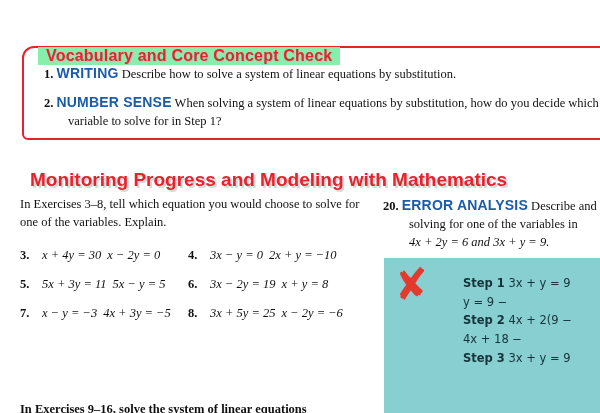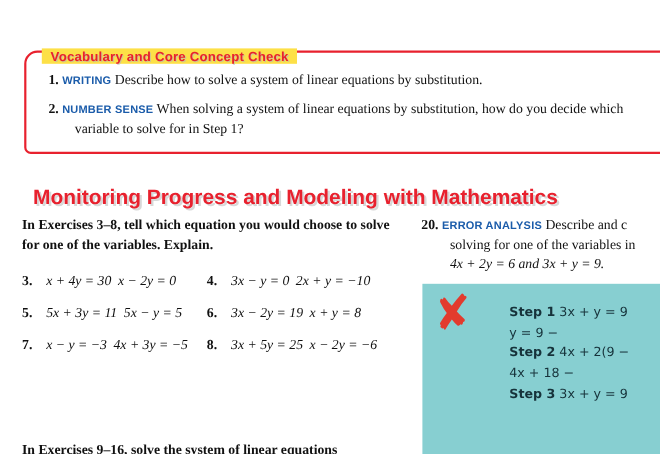--- a/index.html
+++ b/index.html
@@ -24,47 +24,47 @@
   }
 
   
   .vocab-box{
     position:absolute;left:22px;top:46px;width:592px;height:90px;
     border:2px solid var(--heading-red);
     border-radius:12px 0 0 6px;
   }
   .vocab-title{
     position:absolute;left:14px;top:-14px;
-    background:#fde047;padding:0 8px;
-    font-size:12px;letter-spacing:.2px;
+    background:#86efac;padding:0 8px;
+    font-size:16px;letter-spacing:.2px;
     text-shadow:1px 1px 0 rgba(185,185,185,.65);
   }
   .vocab-items{
     padding:16px 14px 0 20px;width:560px;
     font-size:12.5px;line-height:1.42;
   }
   .vocab-item{padding-left:24px;text-indent:-24px;margin:0 0 9px 0}
   .qnum{font-weight:bold}
   .kw{
     font-family:"Liberation Sans", sans-serif;
     font-weight:bold;color:var(--keyword-blue);
-    font-size:10px;letter-spacing:.2px;
+    font-size:14px;letter-spacing:.2px;
   }
 
   
   .monitoring-title{
     position:absolute;left:30px;top:153px;
     font-size:19px;
     text-shadow:2px 2px 0 #d8d8d8;
   }
 
   
   .left-col-intro{
     position:absolute;left:20px;top:196px;width:352px;
-    font-weight:bold;font-size:12.5px;line-height:1.4;margin:0;
+    font-weight:normal;font-size:12.5px;line-height:1.4;margin:0;
   }
   .ex-grid{
     position:absolute;left:20px;top:248px;width:360px;
     display:grid;grid-template-columns:168px 168px;row-gap:14px;
   }
   .ex{display:flex;font-size:12.5px}
   .exnum{font-weight:bold;width:22px;flex:none}
   .eqs{display:flex;flex-direction:row;gap:6px;font-style:italic}
   .exercises-footer{
     position:absolute;left:20px;top:402px;margin:0;

